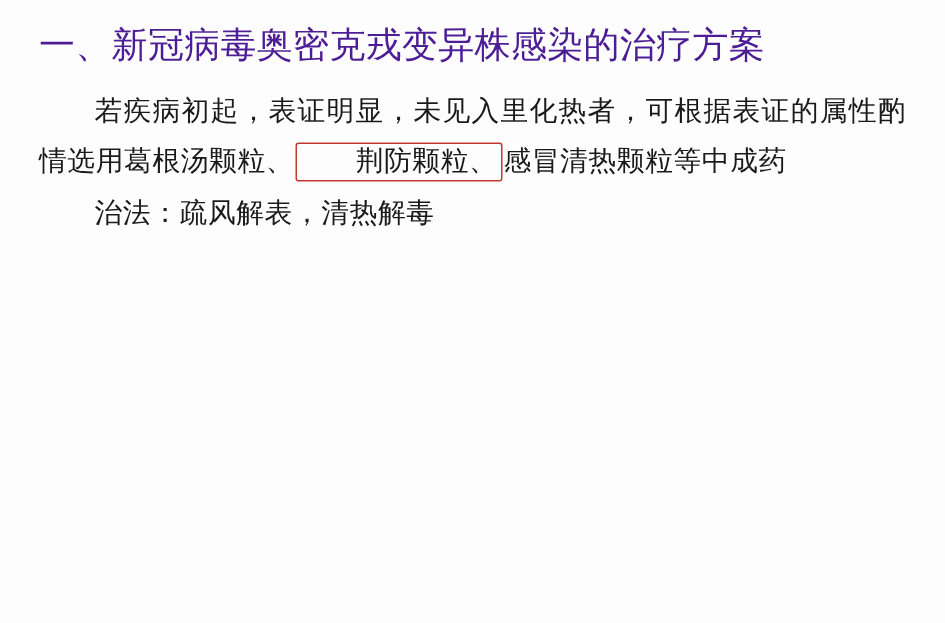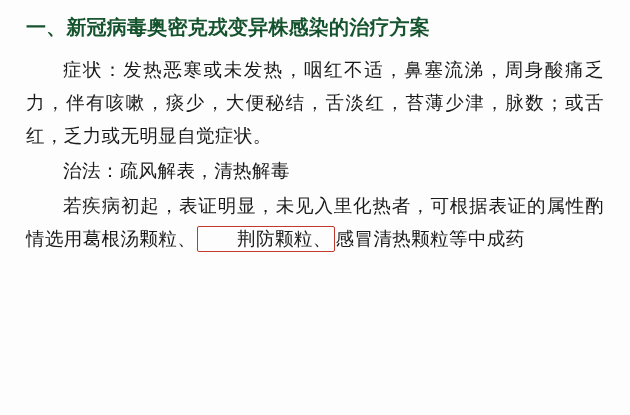--- a/index.html
+++ b/index.html
@@ -16,23 +16,23 @@
   .page {
     position: relative;
     width: 630px;
     height: 415px;
     box-sizing: border-box;
     padding: 14px 26px 0 26px;
     background: #fdfdfd;
   }
   .doc-title {
     font-family: "DejaVu Sans", "Liberation Sans", sans-serif;
-    font-size: 20px;
-    font-weight: bold;
-    color: #14532d;
+    font-size: 24px;
+    font-weight: normal;
+    color: #4c1d95;
     letter-spacing: 0.2px;
     margin: 0 0 12px 0;
     white-space: nowrap;
   }
   .para {
     font-family: "DejaVu Serif", "Liberation Serif", serif;
     font-size: 18.5px;
     line-height: 33px;
     color: #1a1a1a;
     margin: 0 0 2px 0;
@@ -54,19 +54,18 @@
   .nowrap { white-space: nowrap; }
 </style>
 </head>
 <body>
 
 <div class="page">
 
   <h1 class="doc-title">一、新冠病毒奥密克戎变异株感染的治疗方案</h1>
 
 
-  <p class="para indent">症状：发热恶寒或未发热，咽红不适，鼻塞流涕，周身酸痛乏力，伴有咳嗽，痰少，大便秘结，舌淡红，苔薄少津，脉数；或舌红，乏力或无明显自觉症状。</p>
+
+  <p class="para indent"><span>若疾病初起，表证明显，未见入里化热者，可根据表证的属性酌情选用葛根汤颗粒、</span><span class="highlight-box nowrap">荆防颗粒、</span><span>感冒清热颗粒等中成药</span></p>
 
   <p class="para indent">治法：疏风解表，清热解毒</p>
-
-  <p class="para indent"><span>若疾病初起，表证明显，未见入里化热者，可根据表证的属性酌情选用葛根汤颗粒、</span><span class="highlight-box nowrap">荆防颗粒、</span><span>感冒清热颗粒等中成药</span></p>
 
 </div>
 
 </body></html>

